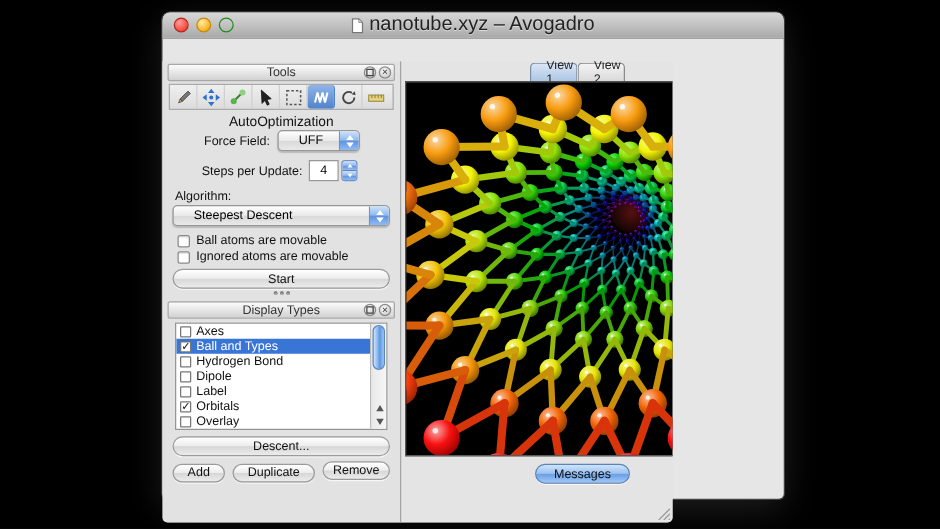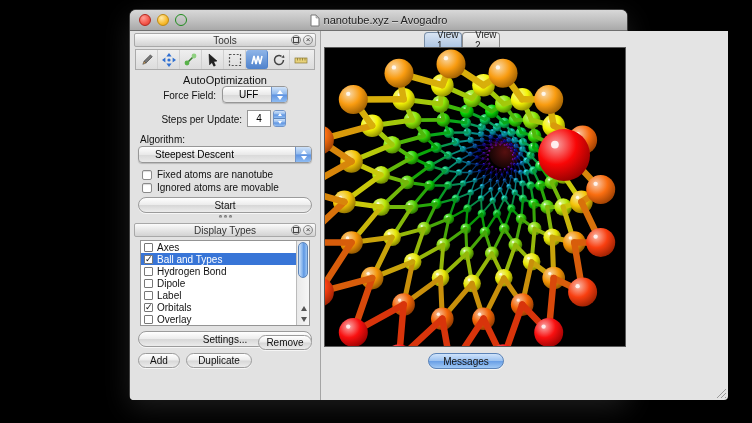--- a/index.html
+++ b/index.html
@@ -10,22 +10,22 @@
           border-radius:6px 6px 4px 4px;background:#e6e6e6;
           box-shadow:0 8px 28px rgba(120,120,120,.25),0 0 0 1px #3a3a3a;}
   #titlebar{position:relative;height:20px;border-radius:6px 6px 0 0;
             background:linear-gradient(#d8d8d8,#bdbdbd 60%,#a9a9a9);
             border-bottom:1px solid #6f6f6f;}
   .tl{position:absolute;top:4px;width:12px;height:12px;border-radius:50%;}
   .tl.red{left:9px;background:radial-gradient(circle at 35% 30%,#ff9d95,#f4564a 60%,#d63a2e);border:1px solid #b5251c;box-sizing:border-box;}
   .tl.yellow{left:27px;background:radial-gradient(circle at 35% 30%,#ffe9a8,#f8bb2e 60%,#df9c12);border:1px solid #c08a10;box-sizing:border-box;}
   .tl.green{left:45px;background:radial-gradient(circle at 35% 30%,#b8f0a8,#47c53a 60%,#2ba024;);border:1px solid #1f8c1d;box-sizing:border-box;}
   #title-wrap{position:absolute;left:0;right:0;top:0;height:20px;display:flex;align-items:center;justify-content:center;gap:4px;}
-  #title-text{font-size:11px;color:#222;text-shadow:0 1px 0 rgba(255,255,255,.5);}
-  #window-content{position:relative;width:598px;height:369px;background:#e4e4e4;border-radius:0 0 4px 4px;overflow:hidden;}
+  #title-text{font-size:16px;color:#222;text-shadow:0 1px 0 rgba(255,255,255,.5);}
+  #window-content{position:relative;width:408px;height:369px;background:#e4e4e4;border-radius:0 0 4px 4px;overflow:hidden;margin-top:18px;}
   
   #left-col{position:absolute;left:0;top:0;width:190px;height:369px;background:#e2e2e2;}
   .dock-header{position:absolute;height:14px;background:linear-gradient(#fbfbfb,#d2d2d2);
                border:1px solid #a8a8a8;border-radius:2px;display:flex;align-items:center;justify-content:center;
                font-size:10px;color:#333;box-sizing:border-box;}
   .hdr-btns{position:absolute;right:2px;top:1px;display:flex;gap:2px;}
   .hdr-circle{width:10px;height:10px;border-radius:50%;border:1px solid #8a8a8a;box-sizing:border-box;
               background:radial-gradient(circle at 35% 30%,#f7f7f7,#c3c3c3);
               display:flex;align-items:center;justify-content:center;font-size:8px;line-height:8px;color:#333;}
   .float-glyph{width:4px;height:4px;border:1px solid #444;display:block;}
@@ -221,21 +221,21 @@
         <div class="combo" style="left:8px;top:115px;width:174px;">
           <span>Steepest Descent</span>
           <span class="combo-cap">
               <span class="arr-up"></span>
               <span class="arr-dn"></span>
             </span>
         </div>
 
         <div class="cb-row" style="top:138px;">
           <span class="cb-box"></span>
-          <span>Fixed atoms are nanotube</span>
+          <span>Ball atoms are movable</span>
         </div>
         <div class="cb-row" style="top:151px;">
           <span class="cb-box"></span>
           <span>Ignored atoms are movable</span>
         </div>
 
         <div class="aqua-btn" style="left:8px;top:166px;width:174px;">Start</div>
 
         <div id="splitter">
             <i></i>
@@ -290,25 +290,25 @@
             <div id="vthumb"></div>
             <span class="scroll-arrow" style="bottom:11px;">
                 <span class="tri-up"></span>
               </span>
             <span class="scroll-arrow" style="bottom:0;">
                 <span class="tri-dn"></span>
               </span>
           </div>
         </div>
 
-        <div class="aqua-btn" style="left:8px;top:300px;width:174px;">Settings...</div>
+        <div class="aqua-btn" style="left:8px;top:300px;width:174px;">Descent...</div>
 
         <div class="aqua-btn" style="left:8px;top:322px;width:42px;height:15px;">Add</div>
         <div class="aqua-btn" style="left:56px;top:322px;width:66px;height:15px;">Duplicate</div>
-        <div class="aqua-btn" style="left:128px;top:304px;width:54px;height:15px;text-align:right;">Remove</div>
+        <div class="aqua-btn" style="left:128px;top:320px;width:54px;height:15px;text-align:right;">Remove</div>
       </div>
 
       <div id="right-col">
         <span class="tab active" style="left:103px;width:38px;">View 1</span>
         <span class="tab" style="left:141px;width:38px;">View 2</span>
 
         <div id="gl-view">
           <svg id="mol" viewBox="0 0 300 298">
               <defs>
                 <radialGradient id="coreg">

